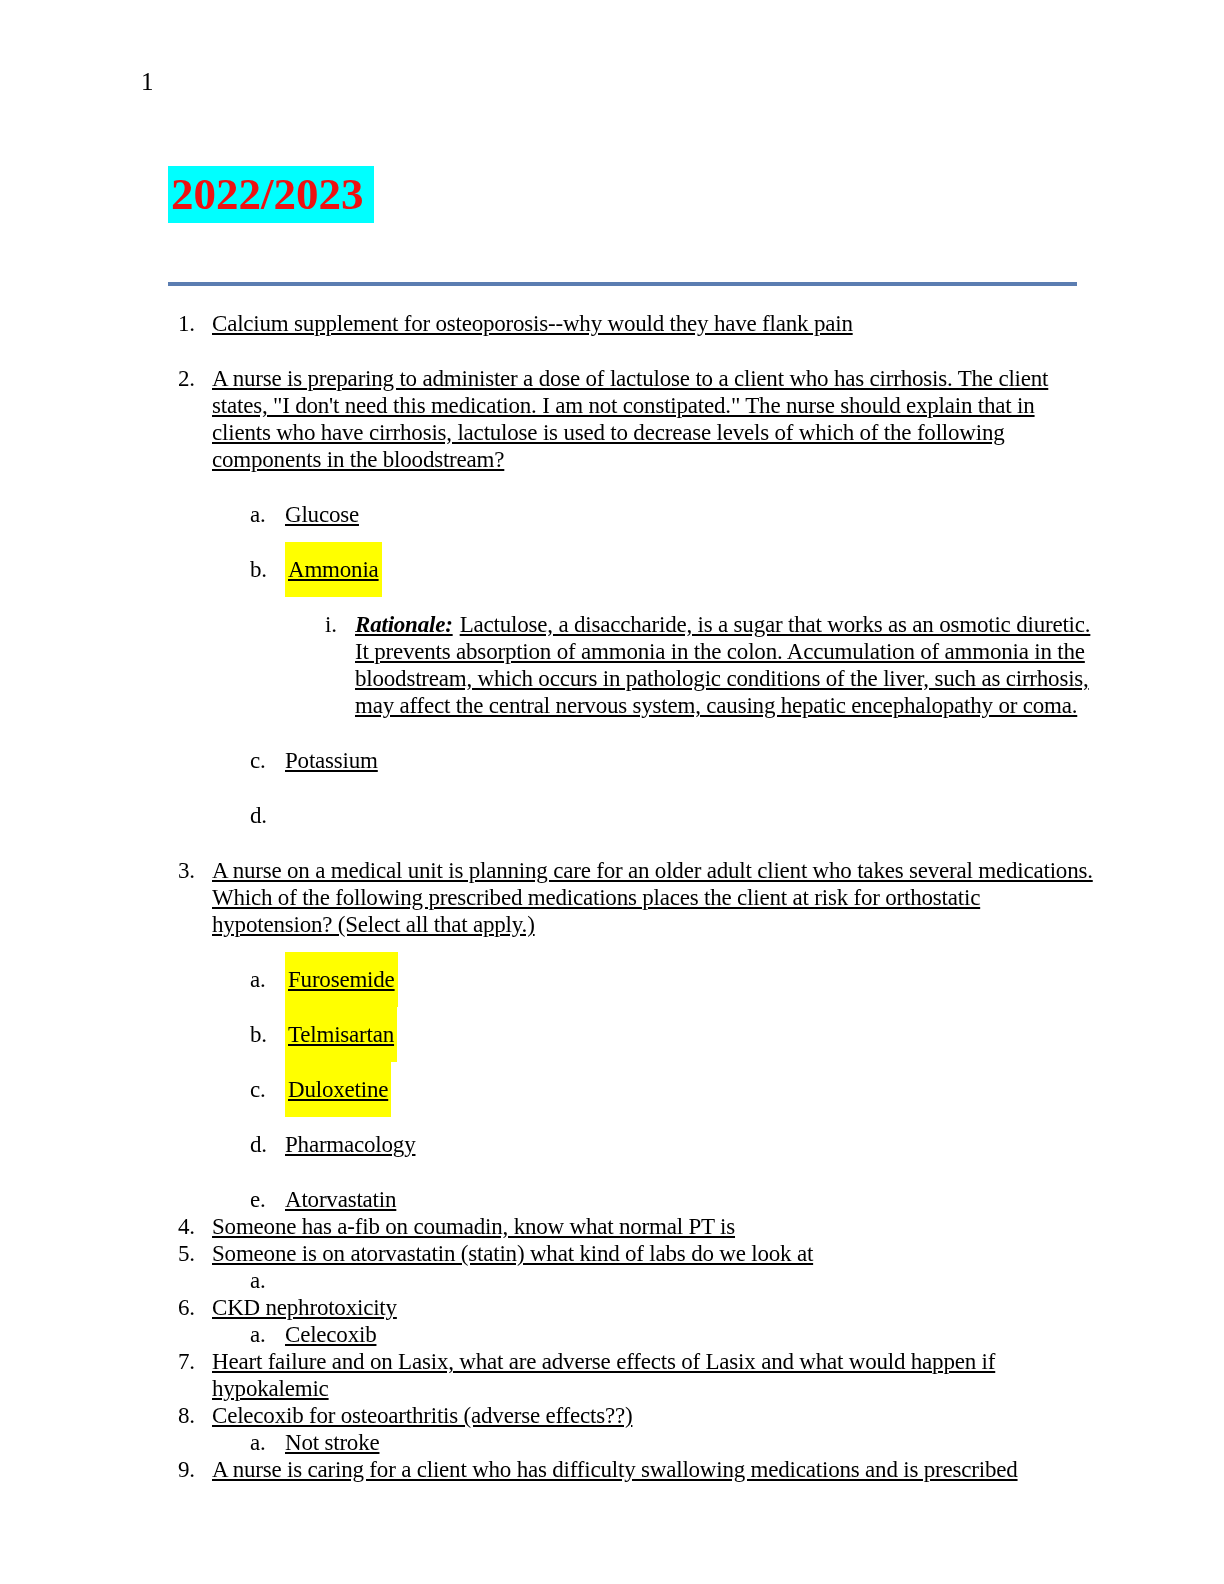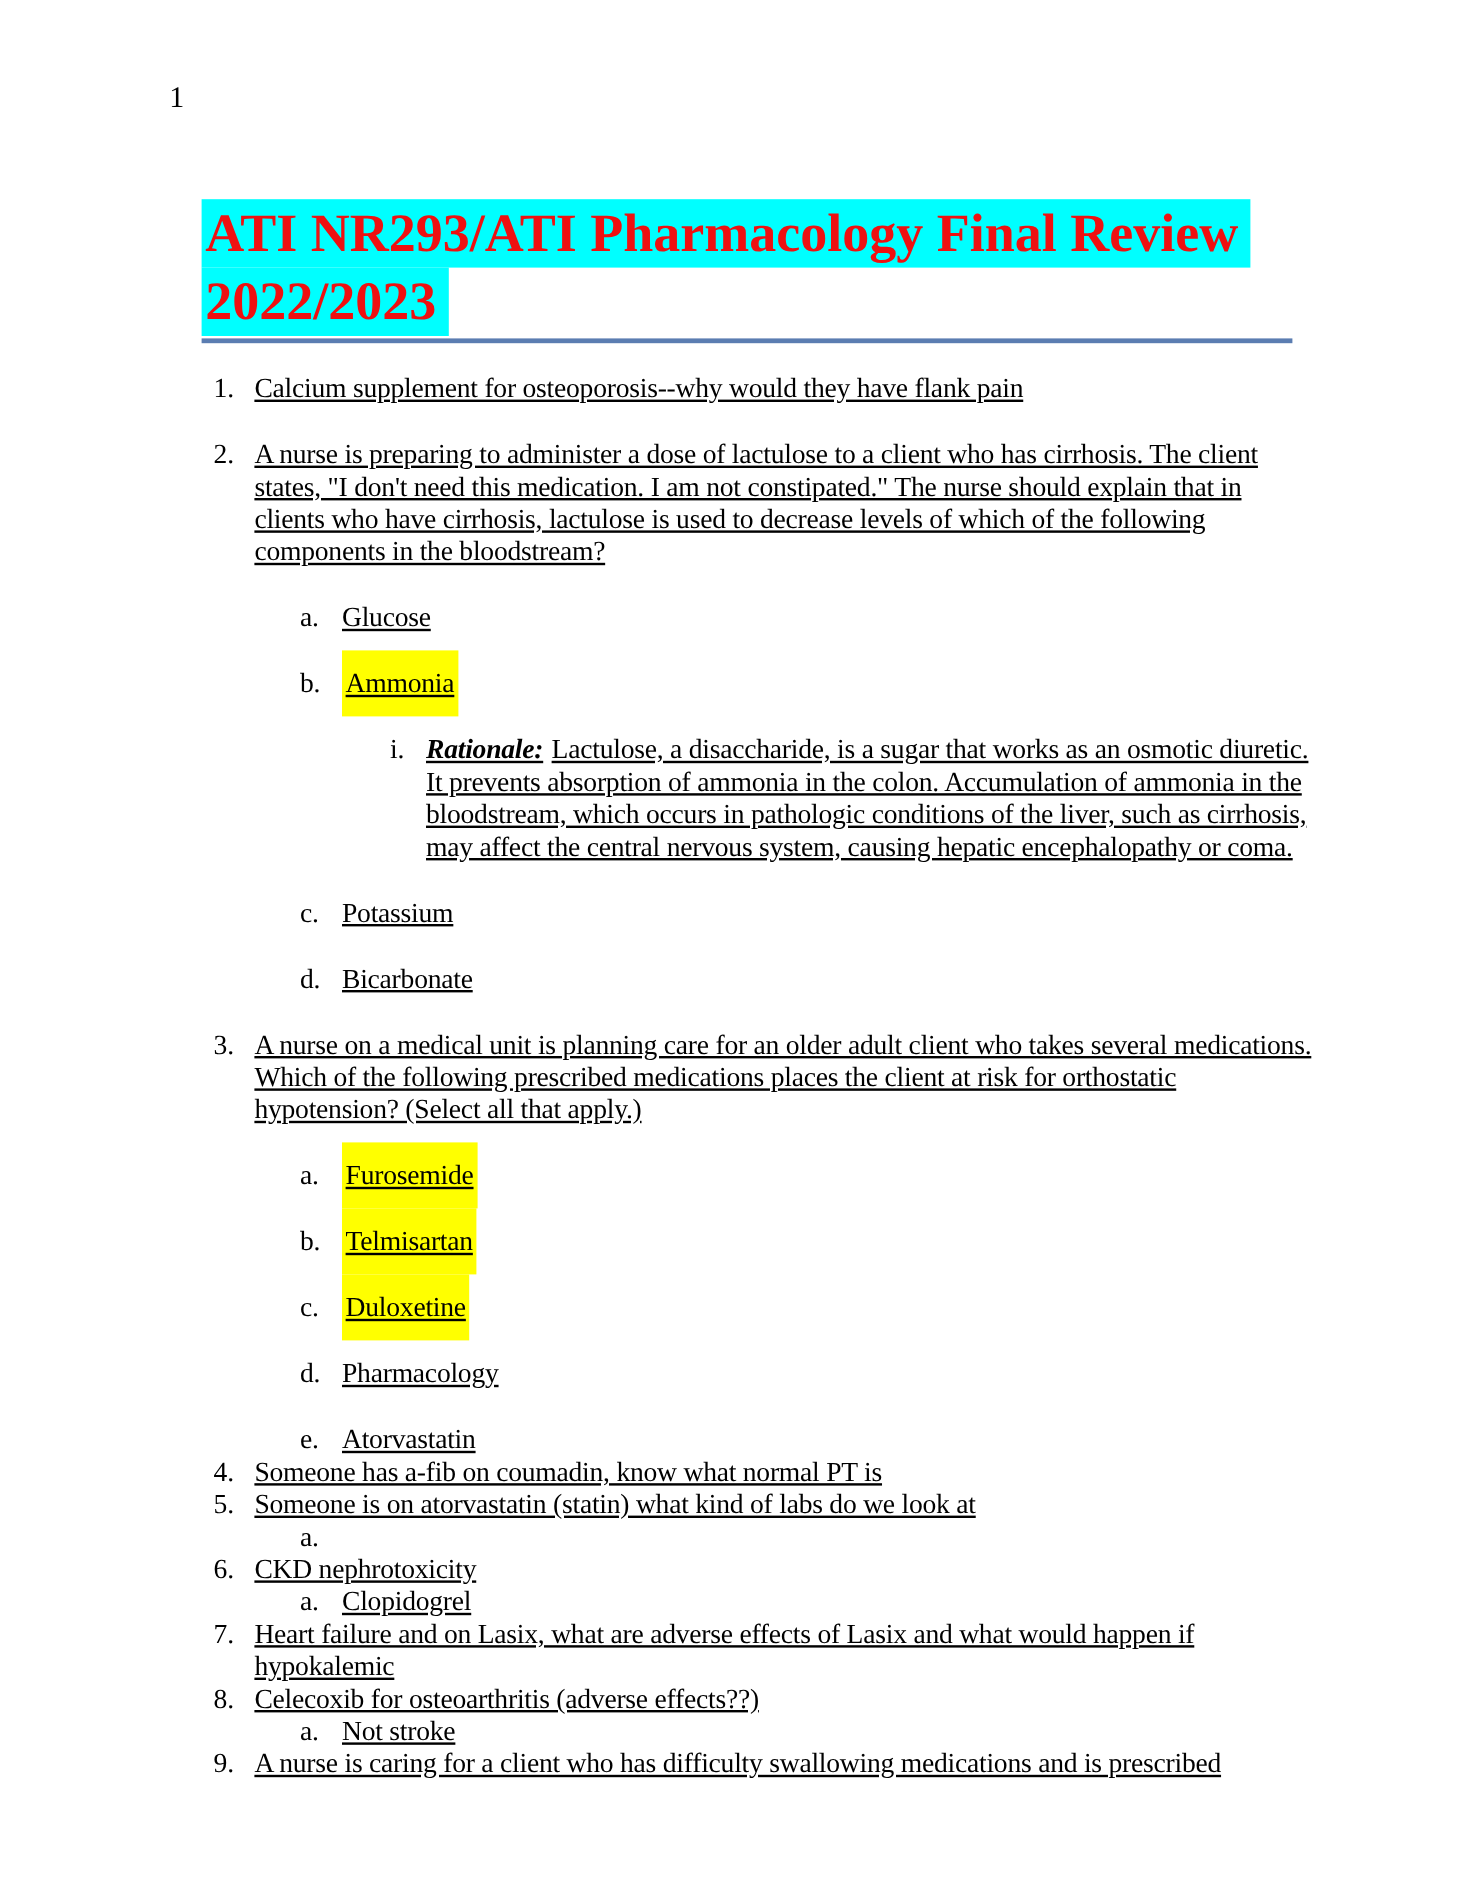--- a/index.html
+++ b/index.html
@@ -42,21 +42,20 @@
   .rlabel { font-weight:bold; font-style:italic; margin-right:7px; }
 </style>
 </head>
 <body>
 
 <div class="sheet">
 
   <div class="pagenum">1</div>
 
   <div class="title-block">
-    <div class="title-line">ATI NR293/ATI Pharmacology Final Review</div>
     <div class="title-line">2022/2023</div>
   </div>
 
   <div class="rule"></div>
 
   <div class="content">
 
     <div class="row lvl1 loose">
       <span class="marker">1.</span>
       <div class="txt">Calcium supplement for osteoporosis--why would they have flank pain</div>
@@ -82,21 +81,20 @@
       <div class="txt"><span class="rlabel">Rationale:</span><span>Lactulose, a disaccharide, is a sugar that works as an osmotic diuretic. It prevents absorption of ammonia in the colon. Accumulation of ammonia in the bloodstream, which occurs in pathologic conditions of the liver, such as cirrhosis, may affect the central nervous system, causing hepatic encephalopathy or coma.</span></div>
     </div>
 
     <div class="row lvl2 loose">
       <span class="marker">c.</span>
       <div class="txt"><span>Potassium</span></div>
     </div>
 
     <div class="row lvl2 loose">
       <span class="marker">d.</span>
-      <div class="txt"><span>Bicarbonate</span></div>
     </div>
 
     <div class="row lvl1 loose">
       <span class="marker">3.</span>
       <div class="txt">A nurse on a medical unit is planning care for an older adult client who takes several medications. Which of the following prescribed medications places the client at risk for orthostatic hypotension? (Select all that apply.)</div>
     </div>
 
     <div class="row lvl2 loose">
       <span class="marker">a.</span>
       <div class="txt"><span class="hl">Furosemide</span></div>
@@ -134,21 +132,21 @@
     <div class="row lvl2 tight">
       <span class="marker">a.</span>
     </div>
 
     <div class="row lvl1 tight">
       <span class="marker">6.</span>
       <div class="txt">CKD nephrotoxicity</div>
     </div>
     <div class="row lvl2 tight">
       <span class="marker">a.</span>
-      <div class="txt"><span>Clopidogrel</span></div>
+      <div class="txt"><span>Celecoxib</span></div>
     </div>
 
     <div class="row lvl1 tight">
       <span class="marker">7.</span>
       <div class="txt">Heart failure and on Lasix, what are adverse effects of Lasix and what would happen if hypokalemic</div>
     </div>
 
     <div class="row lvl1 tight">
       <span class="marker">8.</span>
       <div class="txt">Celecoxib for osteoarthritis (adverse effects??)</div>

